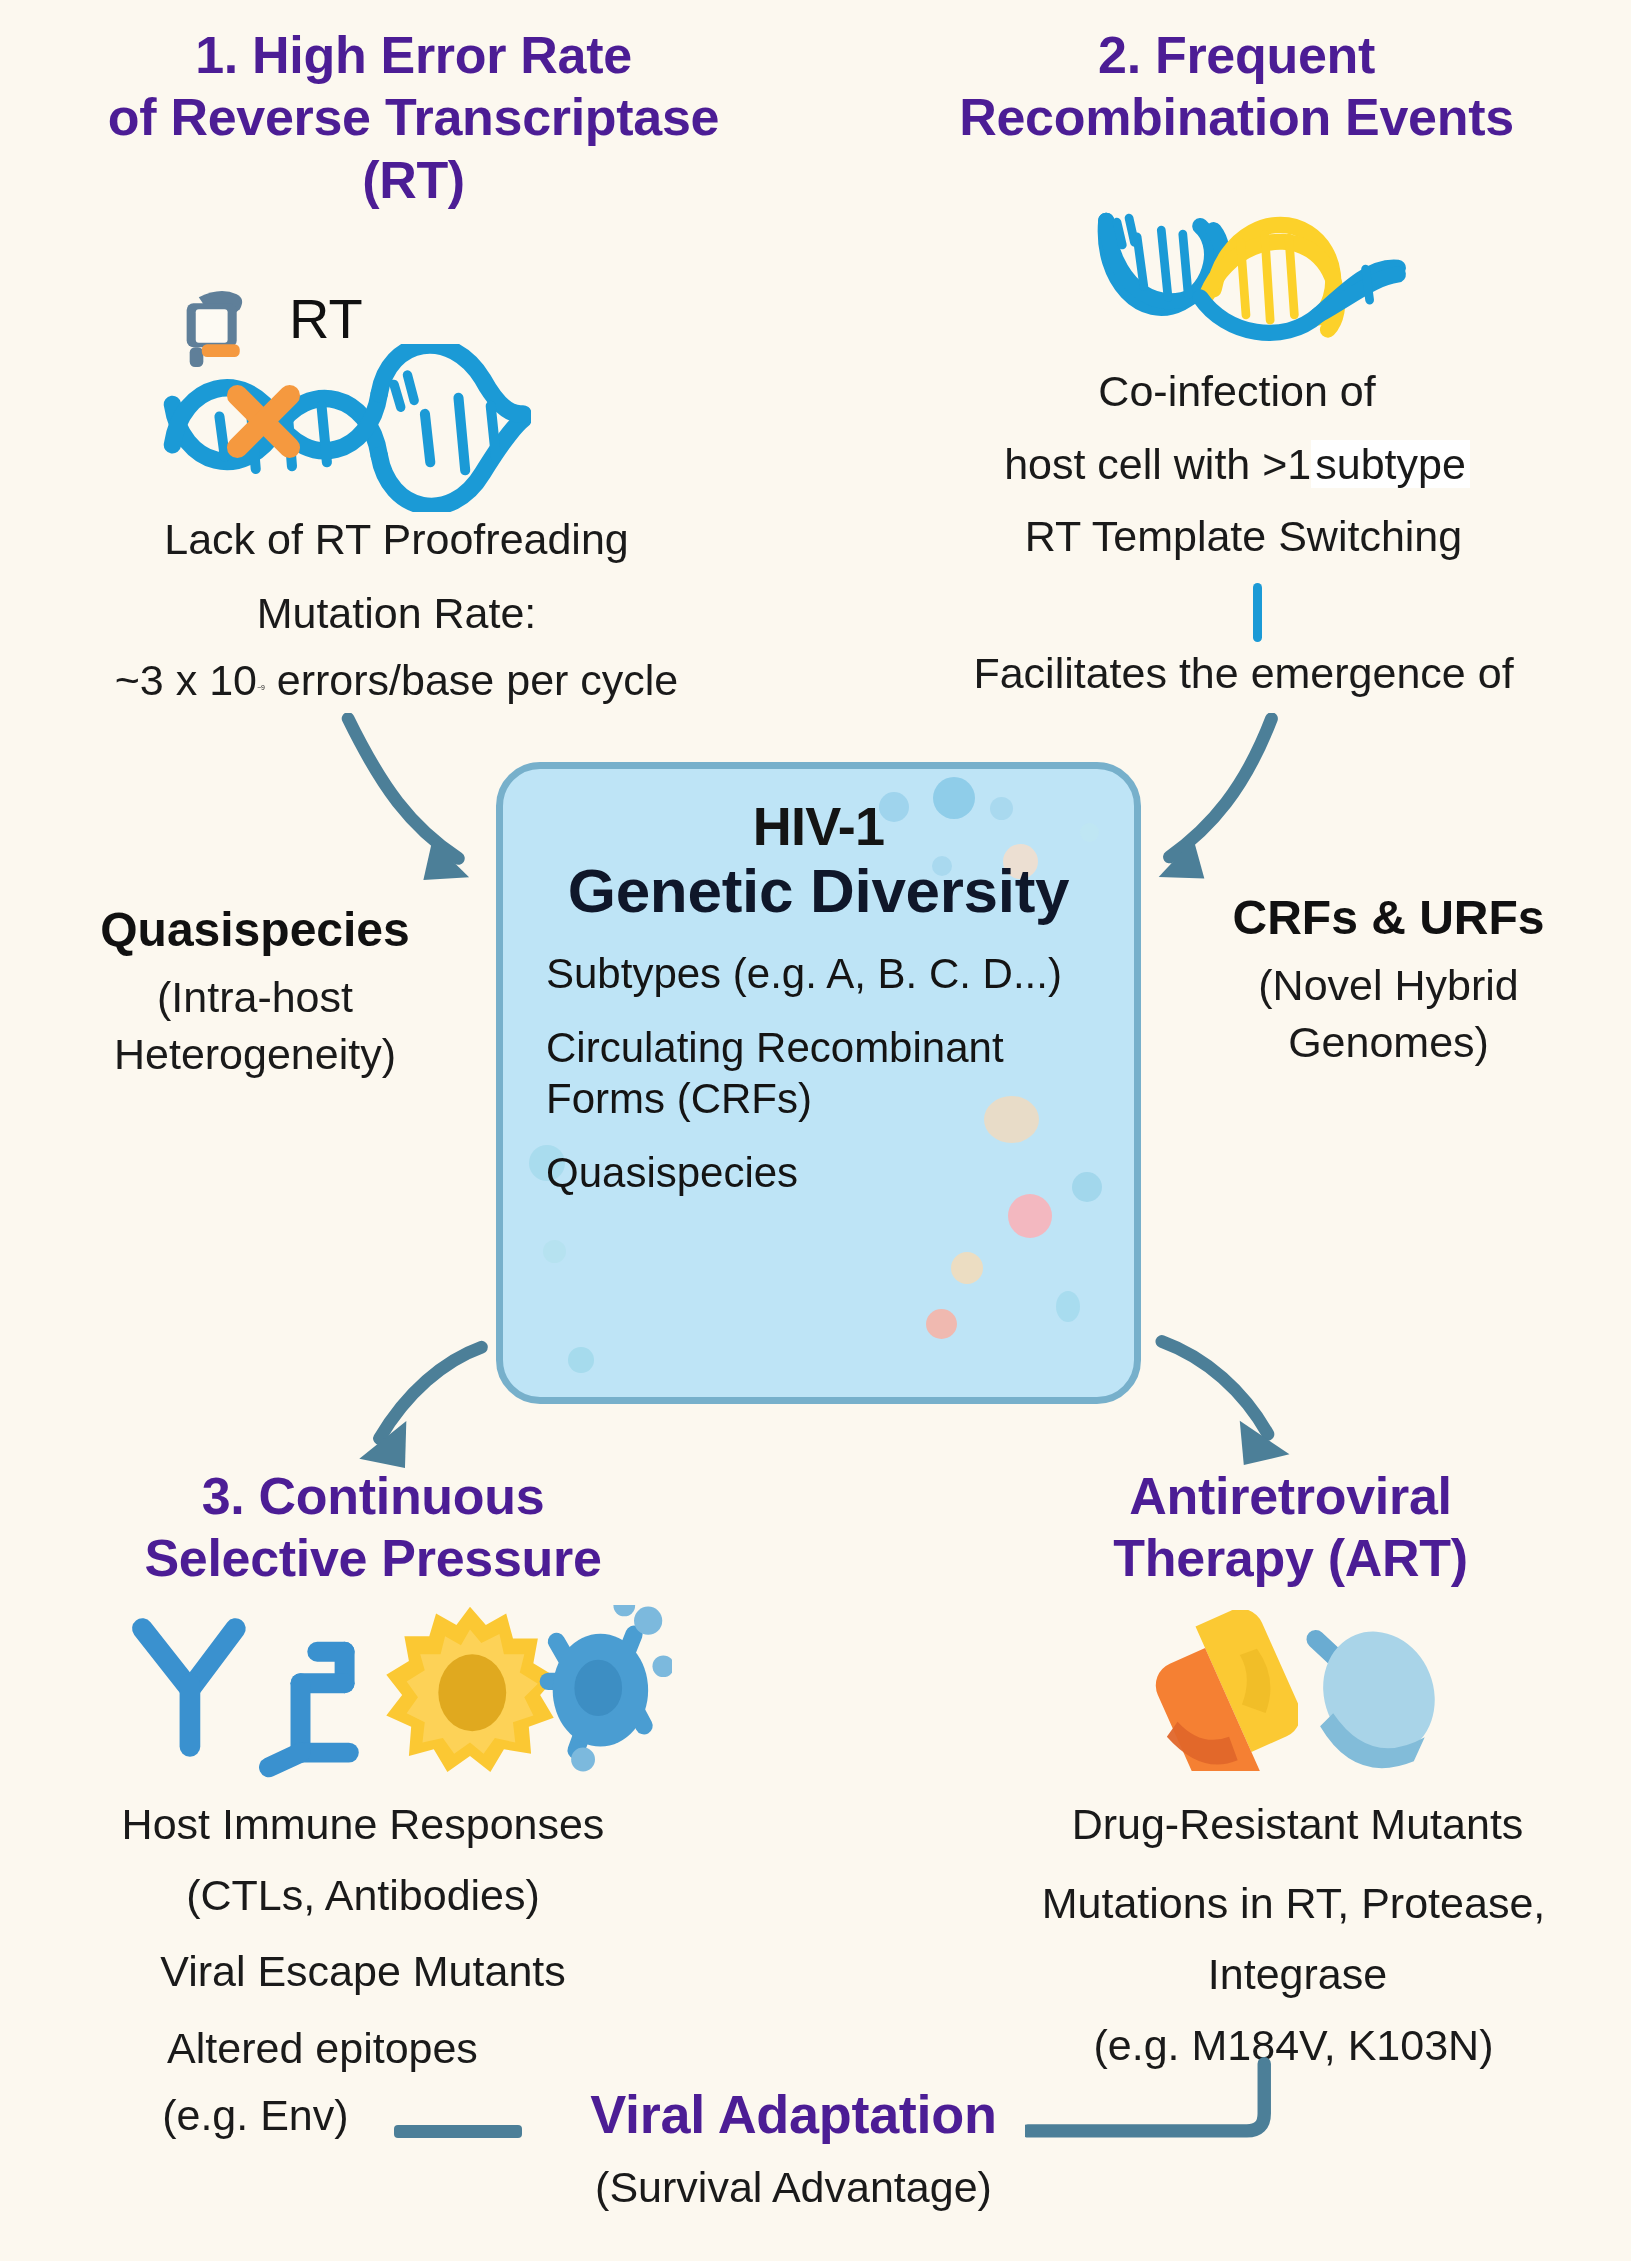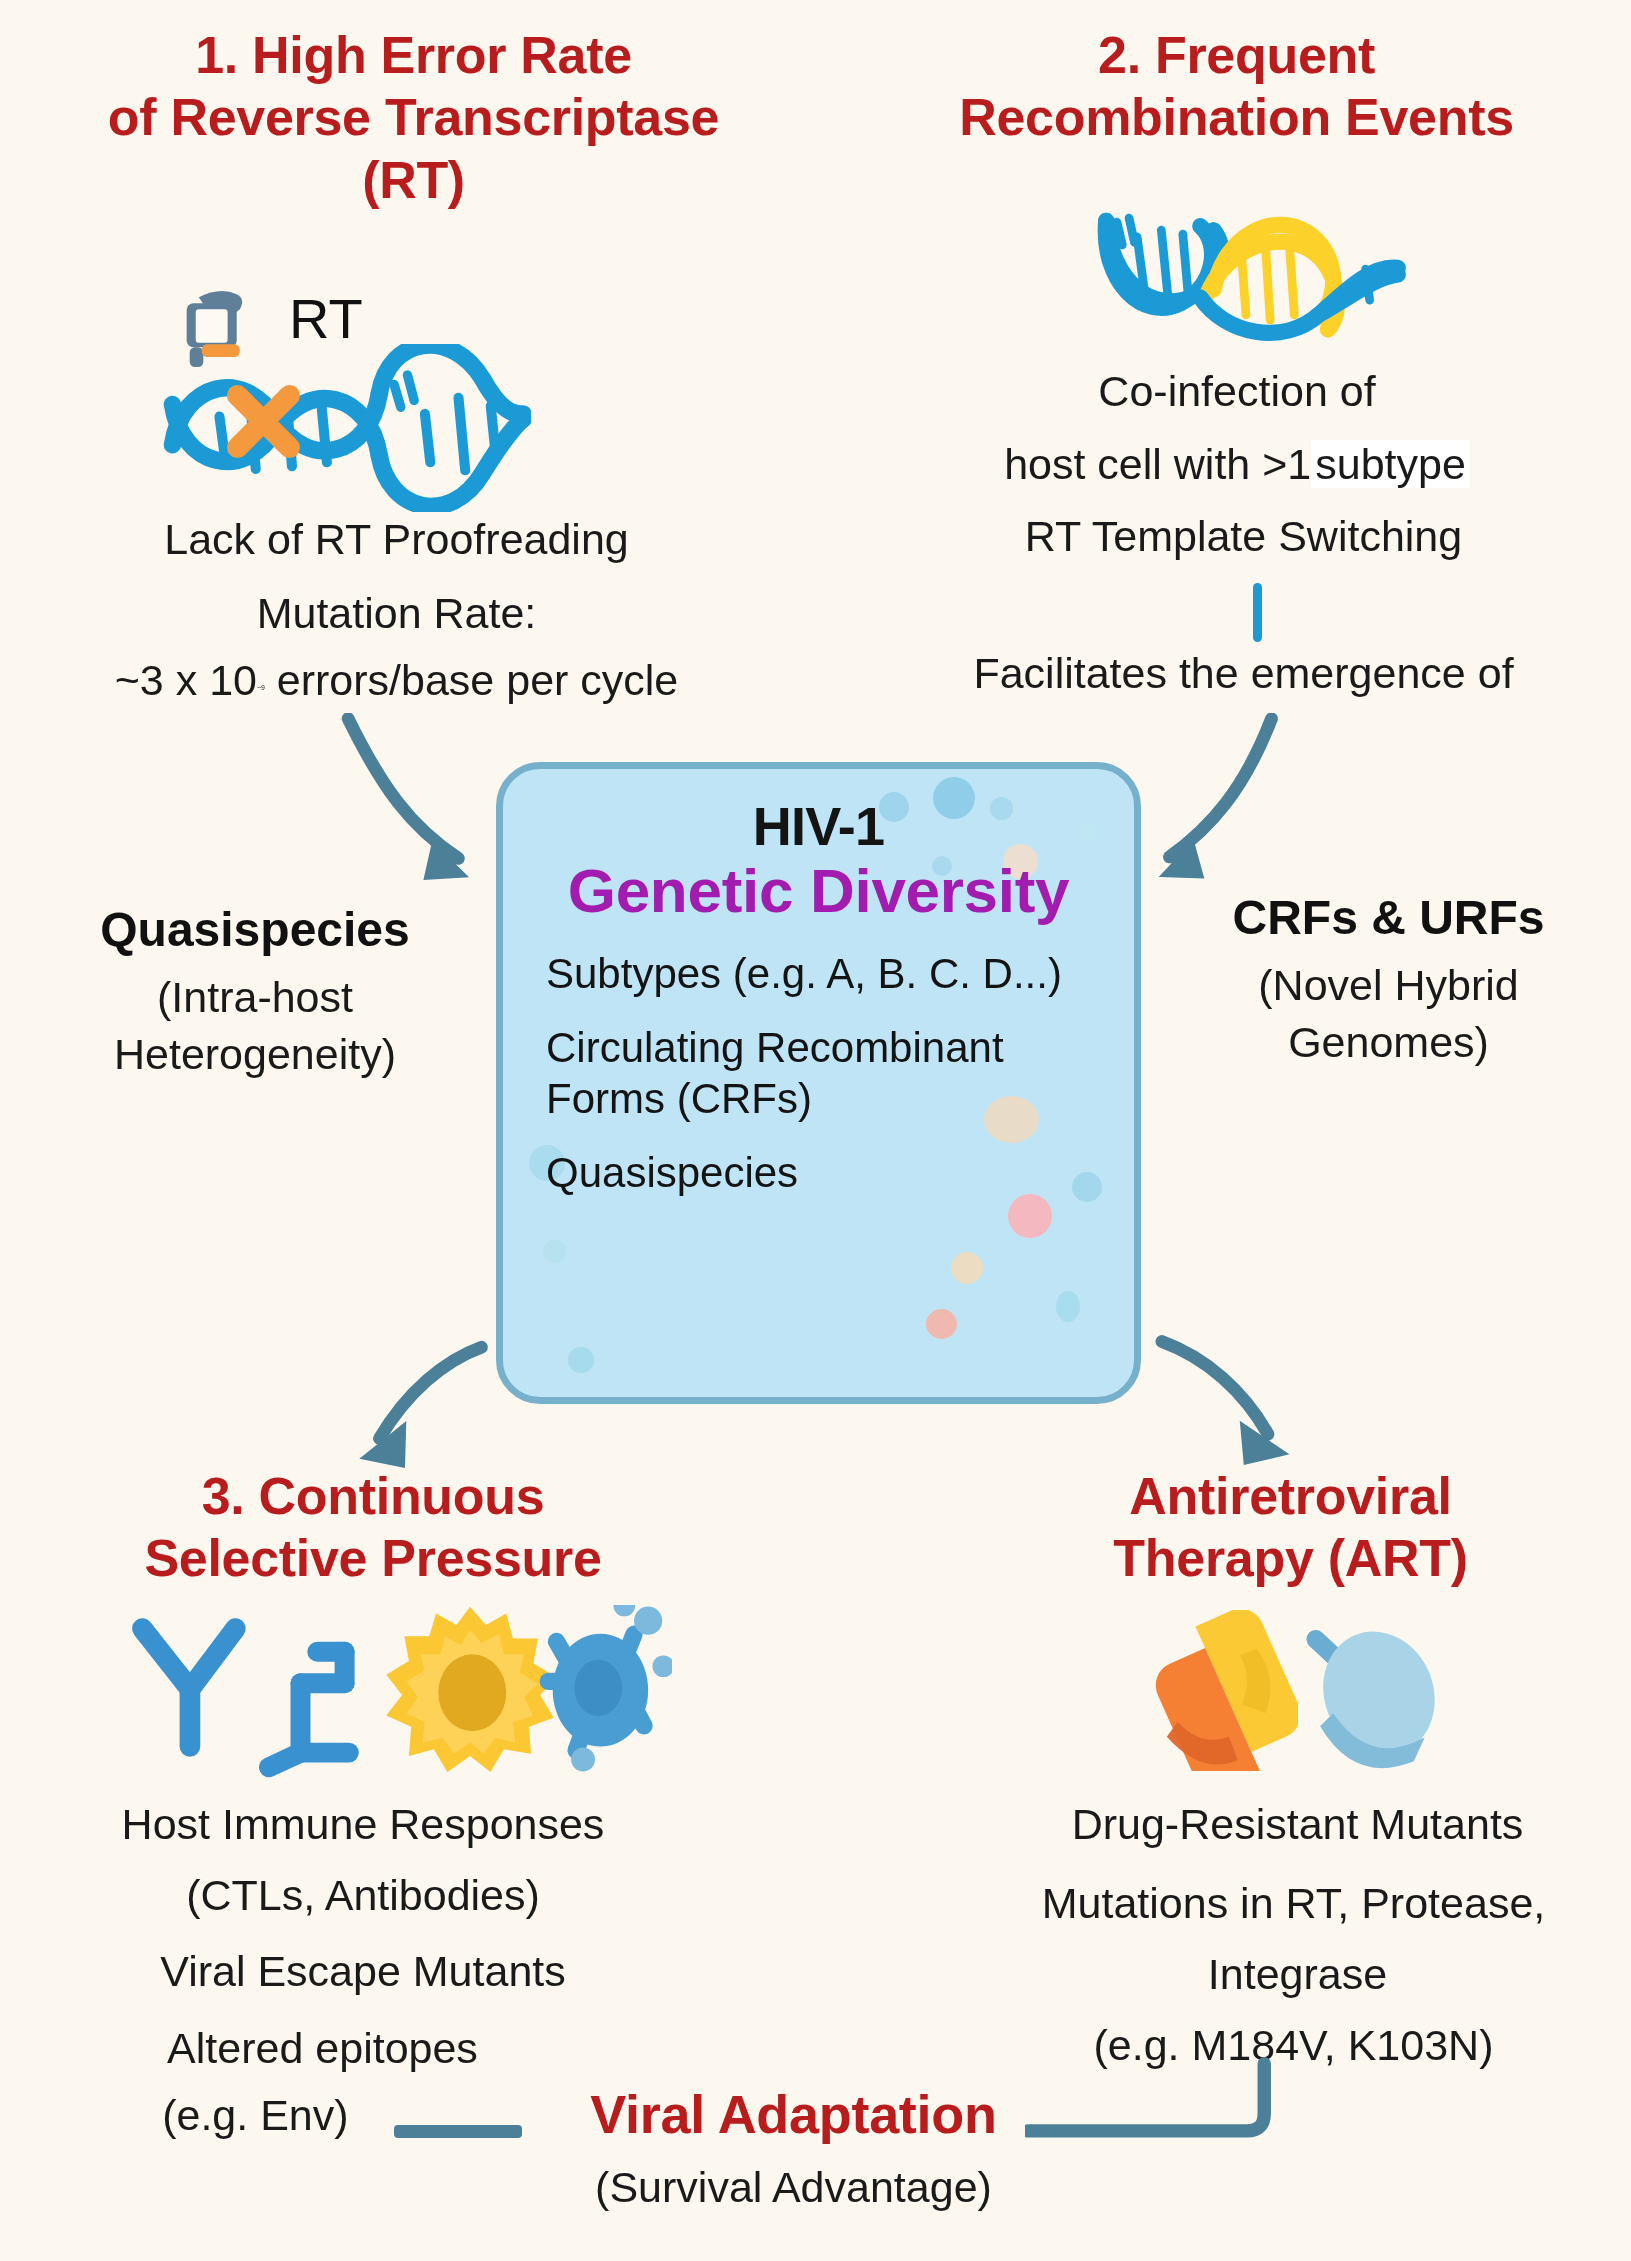--- a/index.html
+++ b/index.html
@@ -19,21 +19,21 @@
   }
   .abs { position: absolute; }
   .ctr { text-align: center; }
 
   
   .head {
     font-weight: bold;
     font-size: 52px;
     line-height: 1.20;
     letter-spacing: -0.3px;
-    color: #b91c1c;
+    color: #4c1d95;
   }
   .subhead {
     font-weight: bold;
     font-size: 48px;
     line-height: 1.22;
     color: #111;
   }
   .body-txt {
     font-size: 43px;
     line-height: 1.32;
@@ -66,21 +66,21 @@
     font-weight: bold;
     letter-spacing: -0.7px;
     line-height: 1.02;
     color: #141414;
   }
   .box-title2 {
     font-size: 62px;
     font-weight: bold;
     letter-spacing: -0.3px;
     line-height: 1.1;
-    color: #a21caf;
+    color: #0f172a;
     margin-top: 2.7px;
   }
   .box-list {
     margin-top: 24px;
     padding-left: 43px;
     padding-right: 27px;
     text-align: left;
   }
   .box-list-item {
     font-size: 42px;

